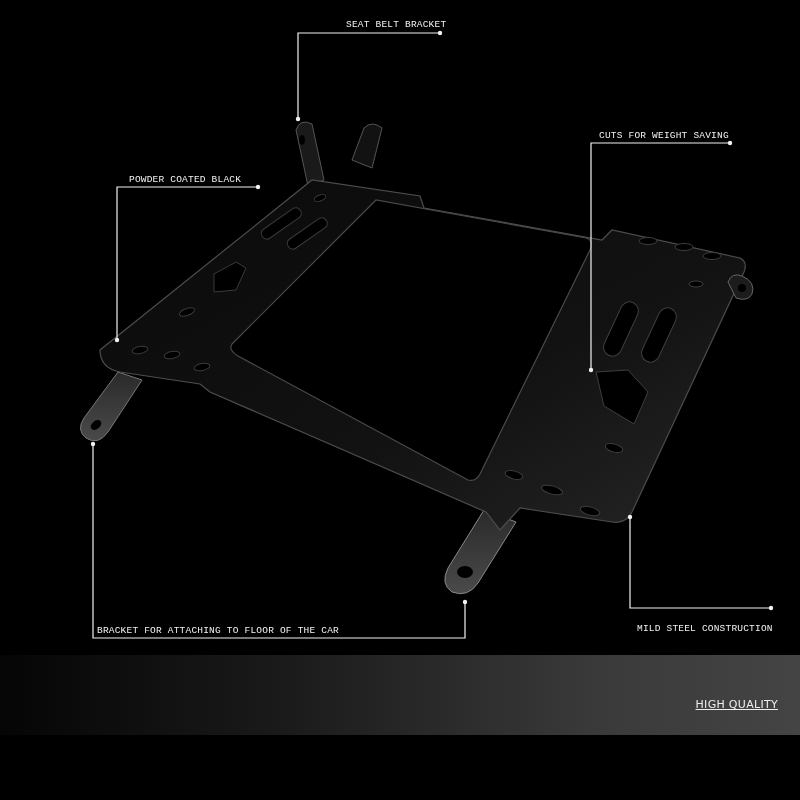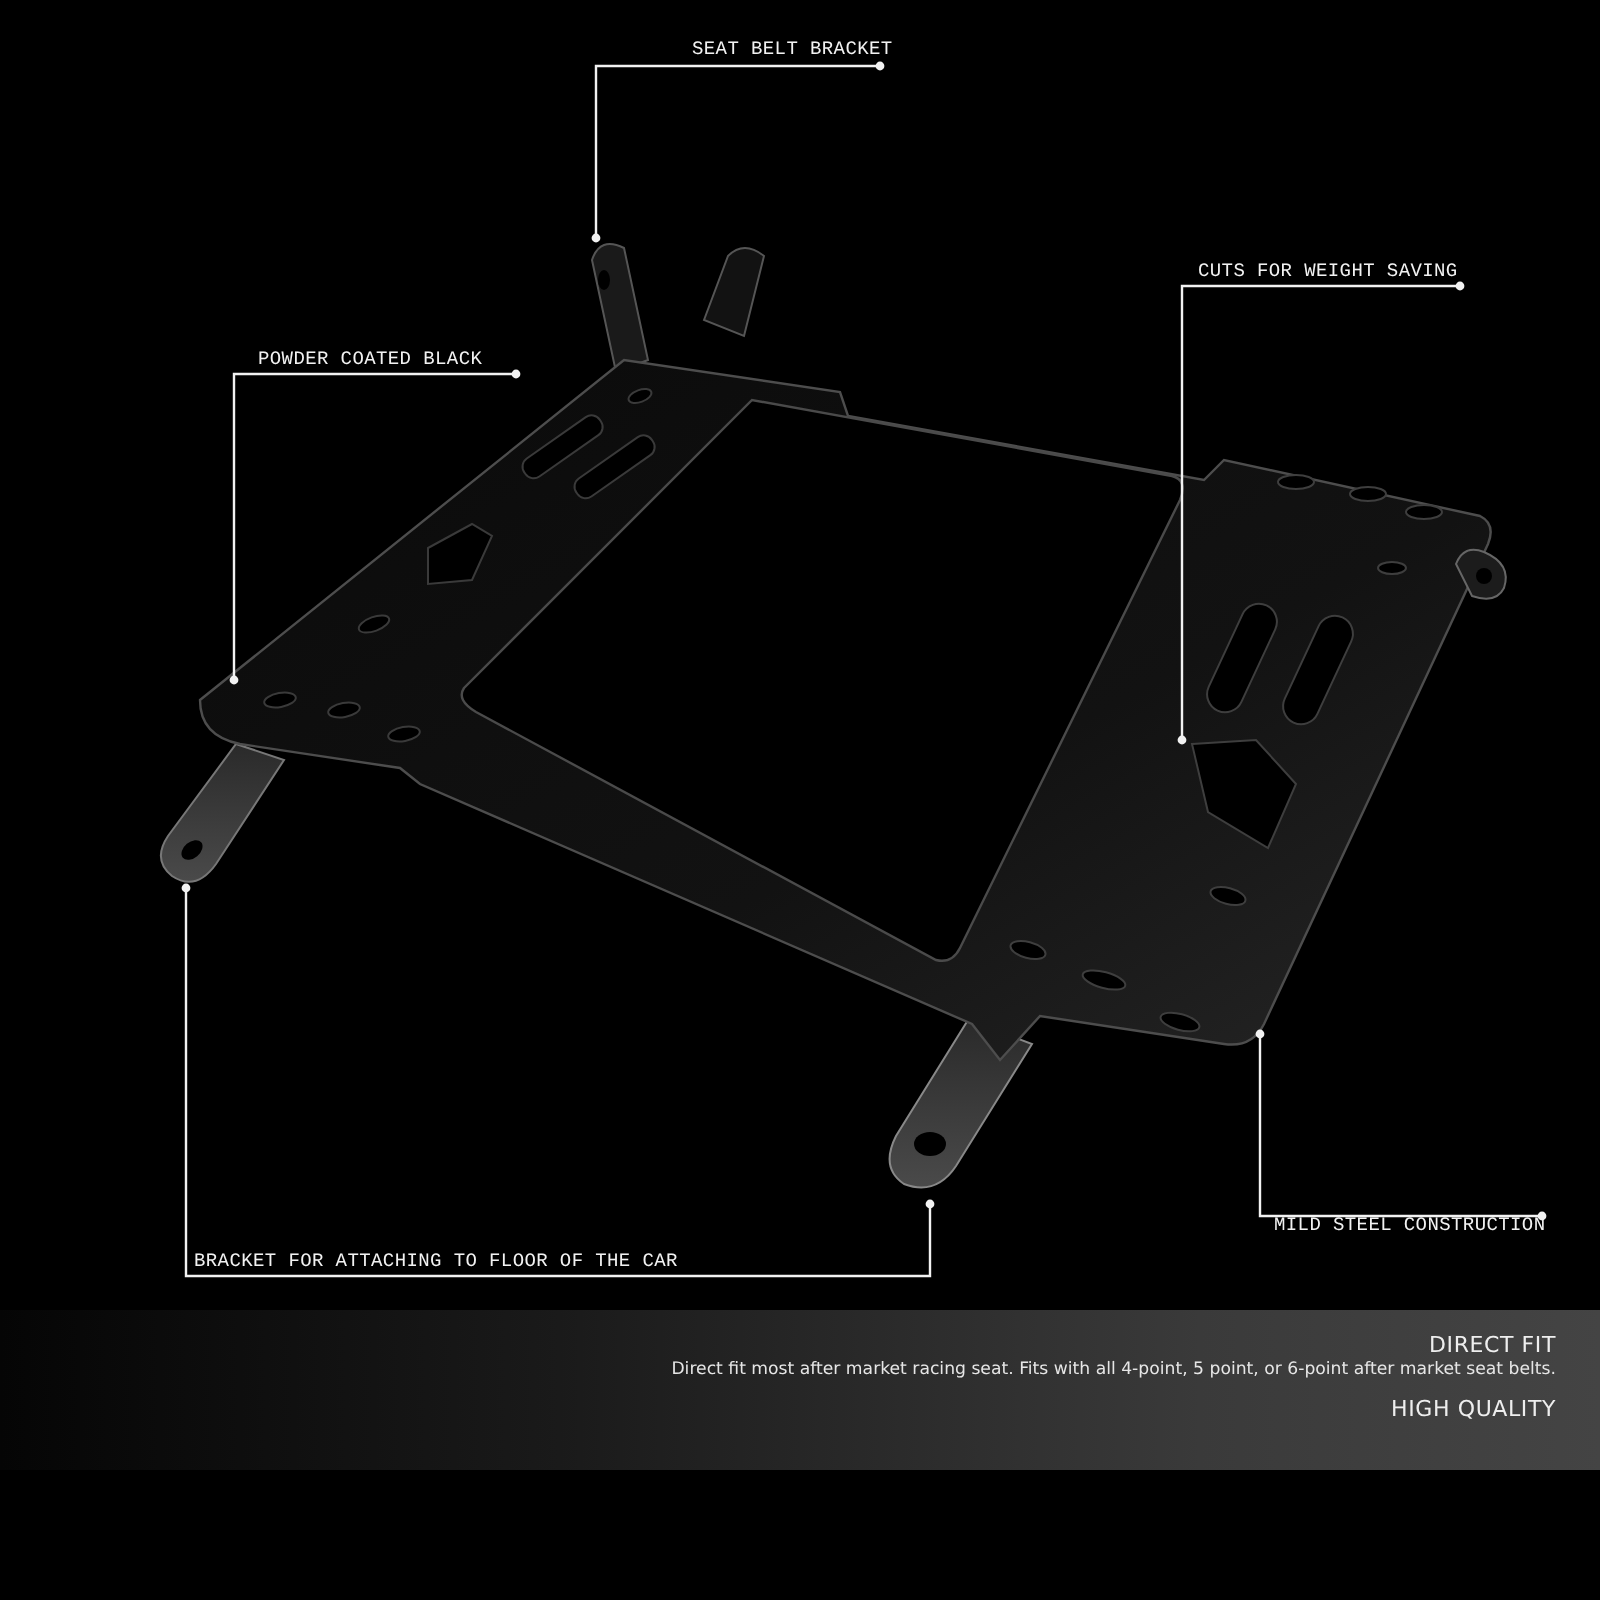--- a/index.html
+++ b/index.html
@@ -102,25 +102,21 @@
       <circle cx="630" cy="517" r="2.2"></circle>
         <circle cx="771" cy="608" r="2.2"></circle>
       <circle cx="93" cy="444" r="2.2"></circle>
         <circle cx="465" cy="602" r="2.2"></circle>
     </g>
   </svg>
 
   <div class="label" style="left:346px; top:20px;">SEAT BELT BRACKET</div>
   <div class="label" style="left:129px; top:175px;">POWDER COATED BLACK</div>
   <div class="label" style="left:599px; top:131px;">CUTS FOR WEIGHT SAVING</div>
-  <div class="label" style="left:637px; top:608px;">MILD STEEL CONSTRUCTION</div>
+  <div class="label" style="left:637px; top:624px;">MILD STEEL CONSTRUCTION</div>
   <div class="label" style="left:97px; top:626px;">BRACKET FOR ATTACHING TO FLOOR OF THE CAR</div>
 
   <div class="panel">
-    <div class="panel-block" style="top:12px;">
-      <div class="panel-title">DIRECT FIT</div>
-      <div class="panel-text">Direct fit most after market racing seat. Fits with all 4-point, 5 point, or 6-point after market seat belts.</div>
-    </div>
-    <div class="panel-block" style="top:44px;">
+    <div class="panel-block" style="top:44px;text-decoration:underline;">
       <div class="panel-title">HIGH QUALITY</div>
     </div>
   </div>
 </div>
 
 </body></html>

